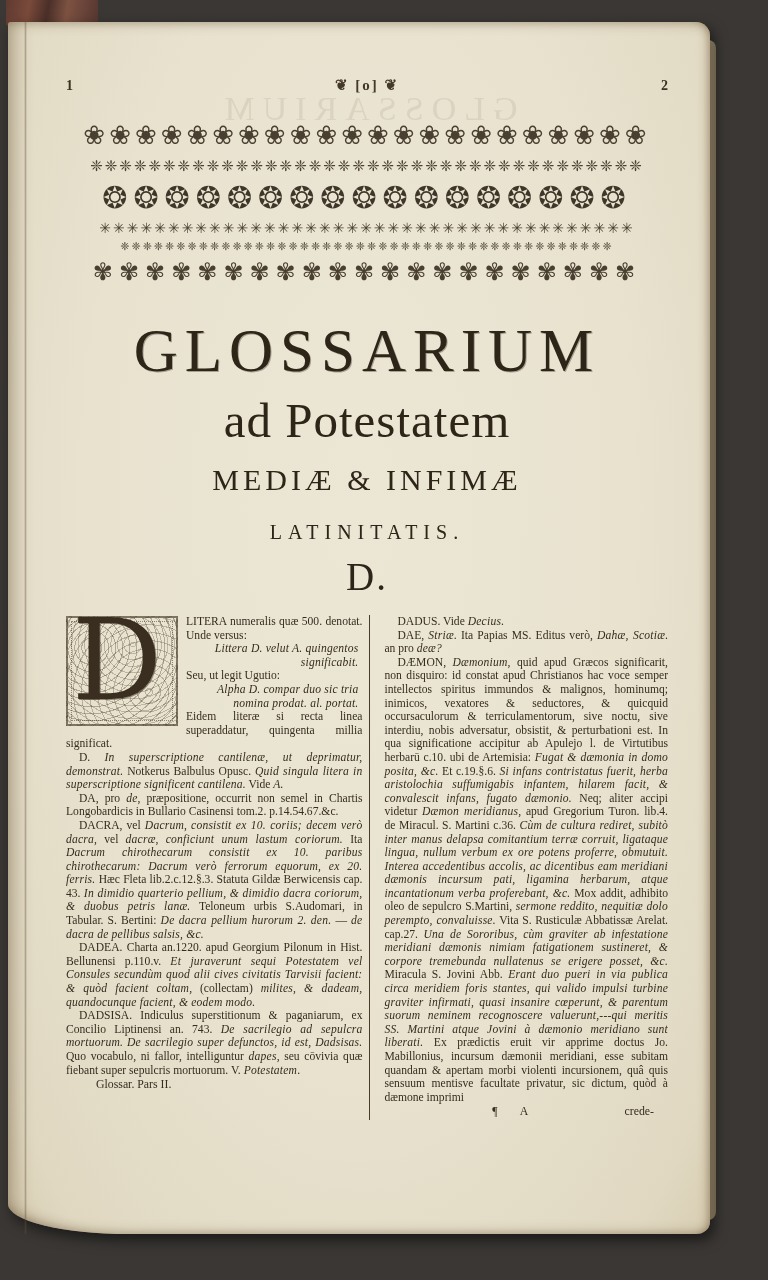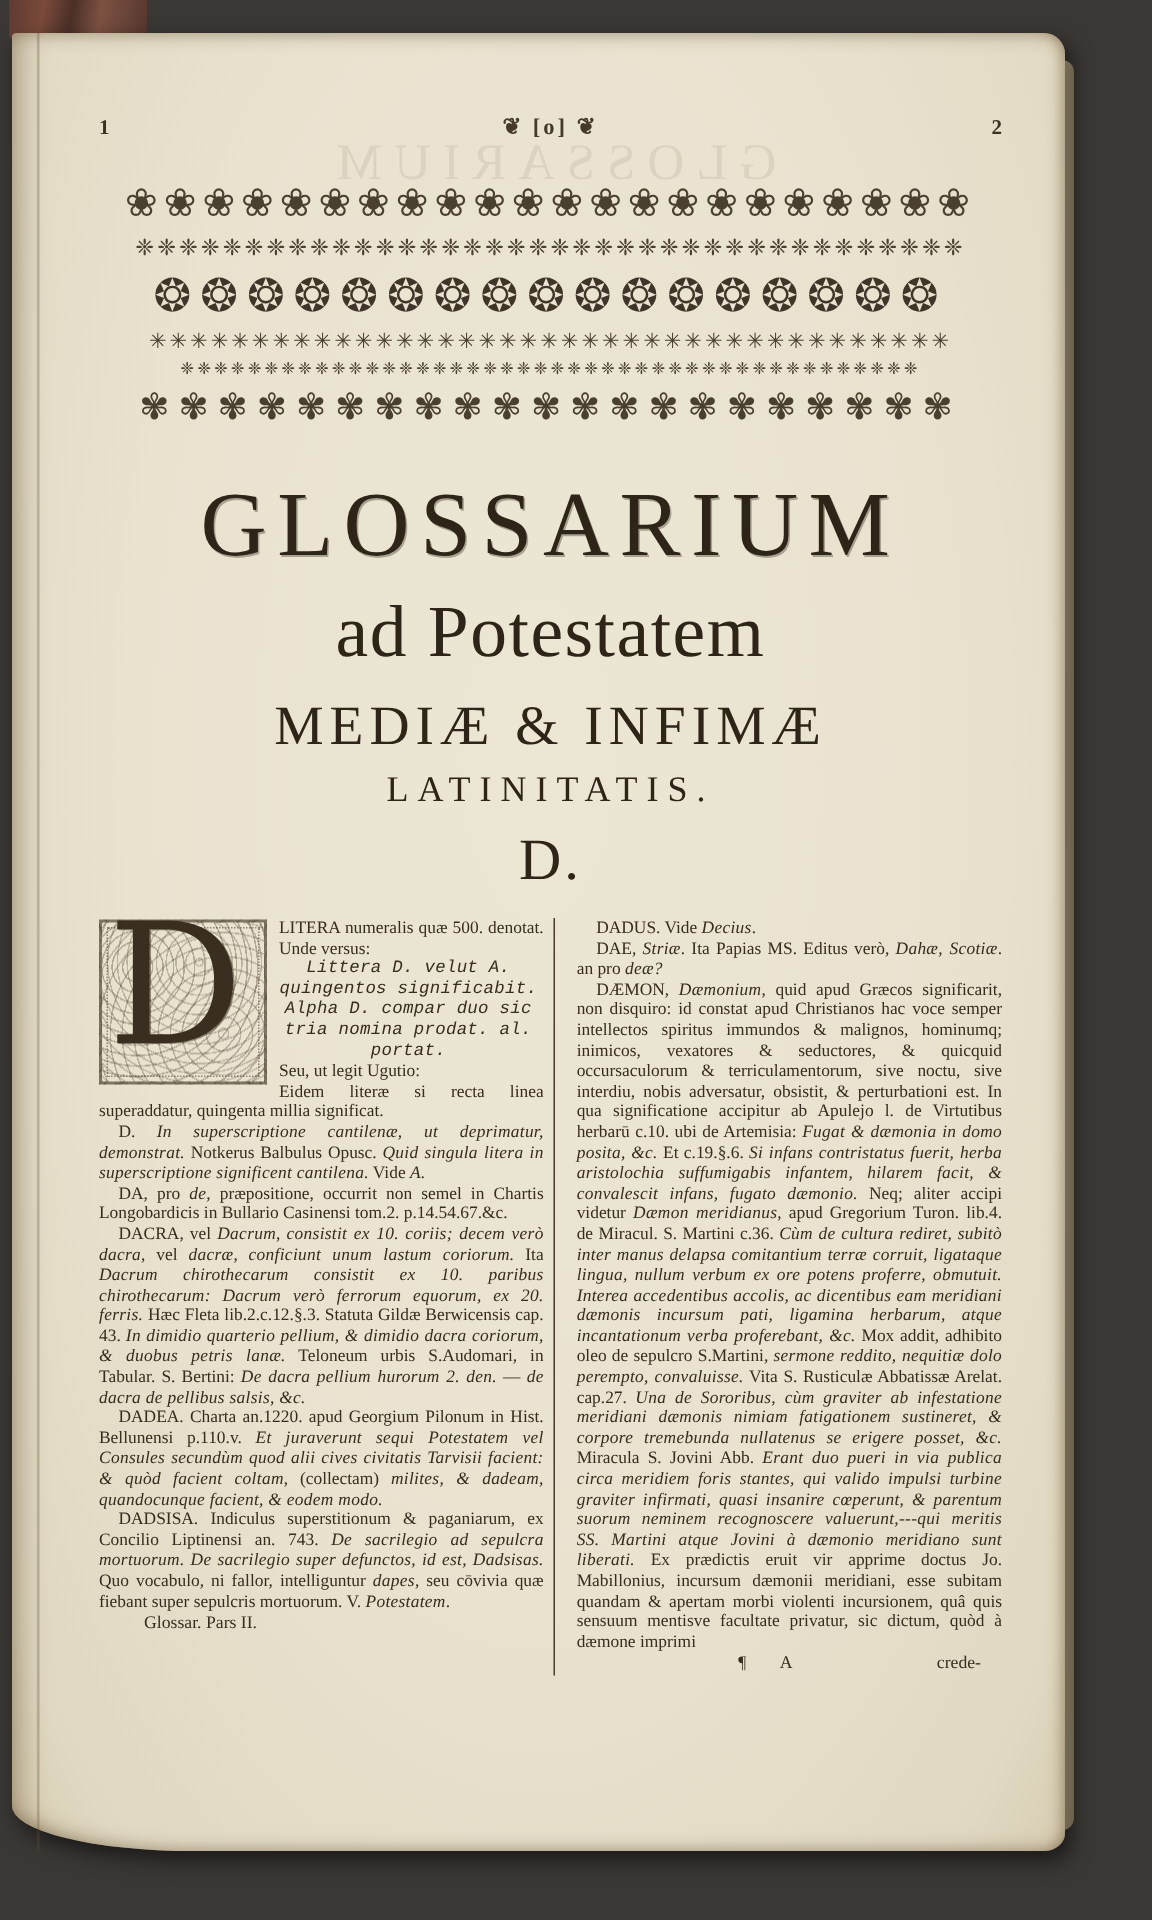--- a/index.html
+++ b/index.html
@@ -47,31 +47,31 @@
     font-size:34px;letter-spacing:8px;color:rgba(90,75,55,.10);
     transform:scaleX(-1);pointer-events:none;
   }
   
   .bands{margin-top:22px;text-align:center;overflow:hidden;}
   .band{white-space:nowrap;overflow:hidden;color:#4a4031;}
   
   .title-block{text-align:center;color:#2e2519;}
   .t1{margin-top:26px;font-size:61px;letter-spacing:7px;text-shadow:1px 1px 0 rgba(46,37,25,.35);}
   .t2{margin-top:6px;font-size:49px;letter-spacing:1px;}
-  .t3{margin-top:14px;font-size:37px;letter-spacing:4px;}
-  .t4{margin-top:8px;font-size:24px;letter-spacing:6px;}
+  .t3{margin-top:14px;font-size:30px;letter-spacing:4px;}
+  .t4{margin-top:24px;font-size:20px;letter-spacing:6px;}
   .t5{margin-top:10px;font-size:39px;letter-spacing:2px;}
   
   .columns{display:flex;margin-top:16px;align-items:stretch;}
   .col{font-size:11.6px;line-height:13.6px;text-align:justify;}
   .col-left{width:299px;padding-right:7px;}
   .col-right{width:286px;padding-left:14px;border-left:1.5px solid #473c2b;font-family:Liberation Serif, serif;}
   .par{margin:0;}
   .par.indent{text-indent:13px;}
-  .par.verse{text-align:center;padding:0 4px 0 10px;font-family:Liberation Mono, monospace;}
+  .par.verse{text-align:right;padding:0 4px 0 10px;}
   .par i{letter-spacing:.2px;}
   
   .dropcap{
     float:left;width:112px;height:110px;margin:1px 8px 2px 0;position:relative;
     background:
       repeating-radial-gradient(circle at 22% 28%, rgba(74,62,42,.0) 0 2.5px, rgba(74,62,42,.35) 2.5px 3.5px, rgba(74,62,42,0) 3.5px 7px),
       repeating-radial-gradient(circle at 75% 70%, rgba(74,62,42,.0) 0 3px, rgba(74,62,42,.3) 3px 4px, rgba(74,62,42,0) 4px 8px),
       repeating-radial-gradient(circle at 60% 25%, rgba(74,62,42,.0) 0 2px, rgba(74,62,42,.28) 2px 3px, rgba(74,62,42,0) 3px 6.5px);
     border:2px solid rgba(70,58,40,.65);
     outline:1px dotted rgba(70,58,40,.55);outline-offset:-6px;
@@ -123,22 +123,22 @@
     </div>
 
     <div class="columns">
       <div class="col col-left">
         <div class="dropcap">
           <span>D</span>
         </div>
         <div class="paras">
             <div class="par plain">LITERA numeralis quæ 500. denotat. Unde versus:</div>
             <div class="par verse"><i>Littera D. velut A. quingentos significabit.</i></div>
+            <div class="par plain">Seu, ut legit Ugutio:</div>
             <div class="par verse"><i>Alpha D. compar duo sic tria nomina prodat. al. portat.</i></div>
-            <div class="par plain">Seu, ut legit Ugutio:</div>
             <div class="par plain">Eidem literæ si recta linea superaddatur, quingenta millia significat.</div>
             <div class="par indent">D. <i>In superscriptione cantilenæ, ut deprimatur, demonstrat.</i> Notkerus Balbulus Opusc. <i>Quid singula litera in superscriptione significent cantilena.</i> Vide <i>A.</i></div>
             <div class="par indent">DA, pro <i>de</i>, præpositione, occurrit non semel in Chartis Longobardicis in Bullario Casinensi tom.2. p.14.54.67.&amp;c.</div>
             <div class="par indent">DACRA, vel <i>Dacrum</i>, <i>consistit ex 10. coriis; decem verò dacra</i>, vel <i>dacræ</i>, <i>conficiunt unum lastum coriorum.</i> Ita <i>Dacrum chirothecarum consistit ex 10. paribus chirothecarum: Dacrum verò ferrorum equorum, ex 20. ferris.</i> Hæc Fleta lib.2.c.12.§.3. Statuta Gildæ Berwicensis cap. 43. <i>In dimidio quarterio pellium, &amp; dimidio dacra coriorum, &amp; duobus petris lanæ.</i> Teloneum urbis S.Audomari, in Tabular. S. Bertini: <i>De dacra pellium hurorum 2. den.</i> — <i>de dacra de pellibus salsis, &amp;c.</i></div>
             <div class="par indent">DADEA. Charta an.1220. apud Georgium Pilonum in Hist. Bellunensi p.110.v. <i>Et juraverunt sequi Potestatem vel Consules secundùm quod alii cives civitatis Tarvisii facient: &amp; quòd facient coltam</i>, (collectam) <i>milites, &amp; dadeam, quandocunque facient, &amp; eodem modo.</i></div>
             <div class="par indent">DADSISA. Indiculus superstitionum &amp; paganiarum, ex Concilio Liptinensi an. 743. <i>De sacrilegio ad sepulcra mortuorum. De sacrilegio super defunctos, id est, Dadsisas.</i> Quo vocabulo, ni fallor, intelliguntur <i>dapes</i>, seu cōvivia quæ fiebant super sepulcris mortuorum. V. <i>Potestatem</i>.</div>
           </div>
         <div class="foot-left">Glossar. Pars II.</div>
       </div>
       <div class="col col-right">

